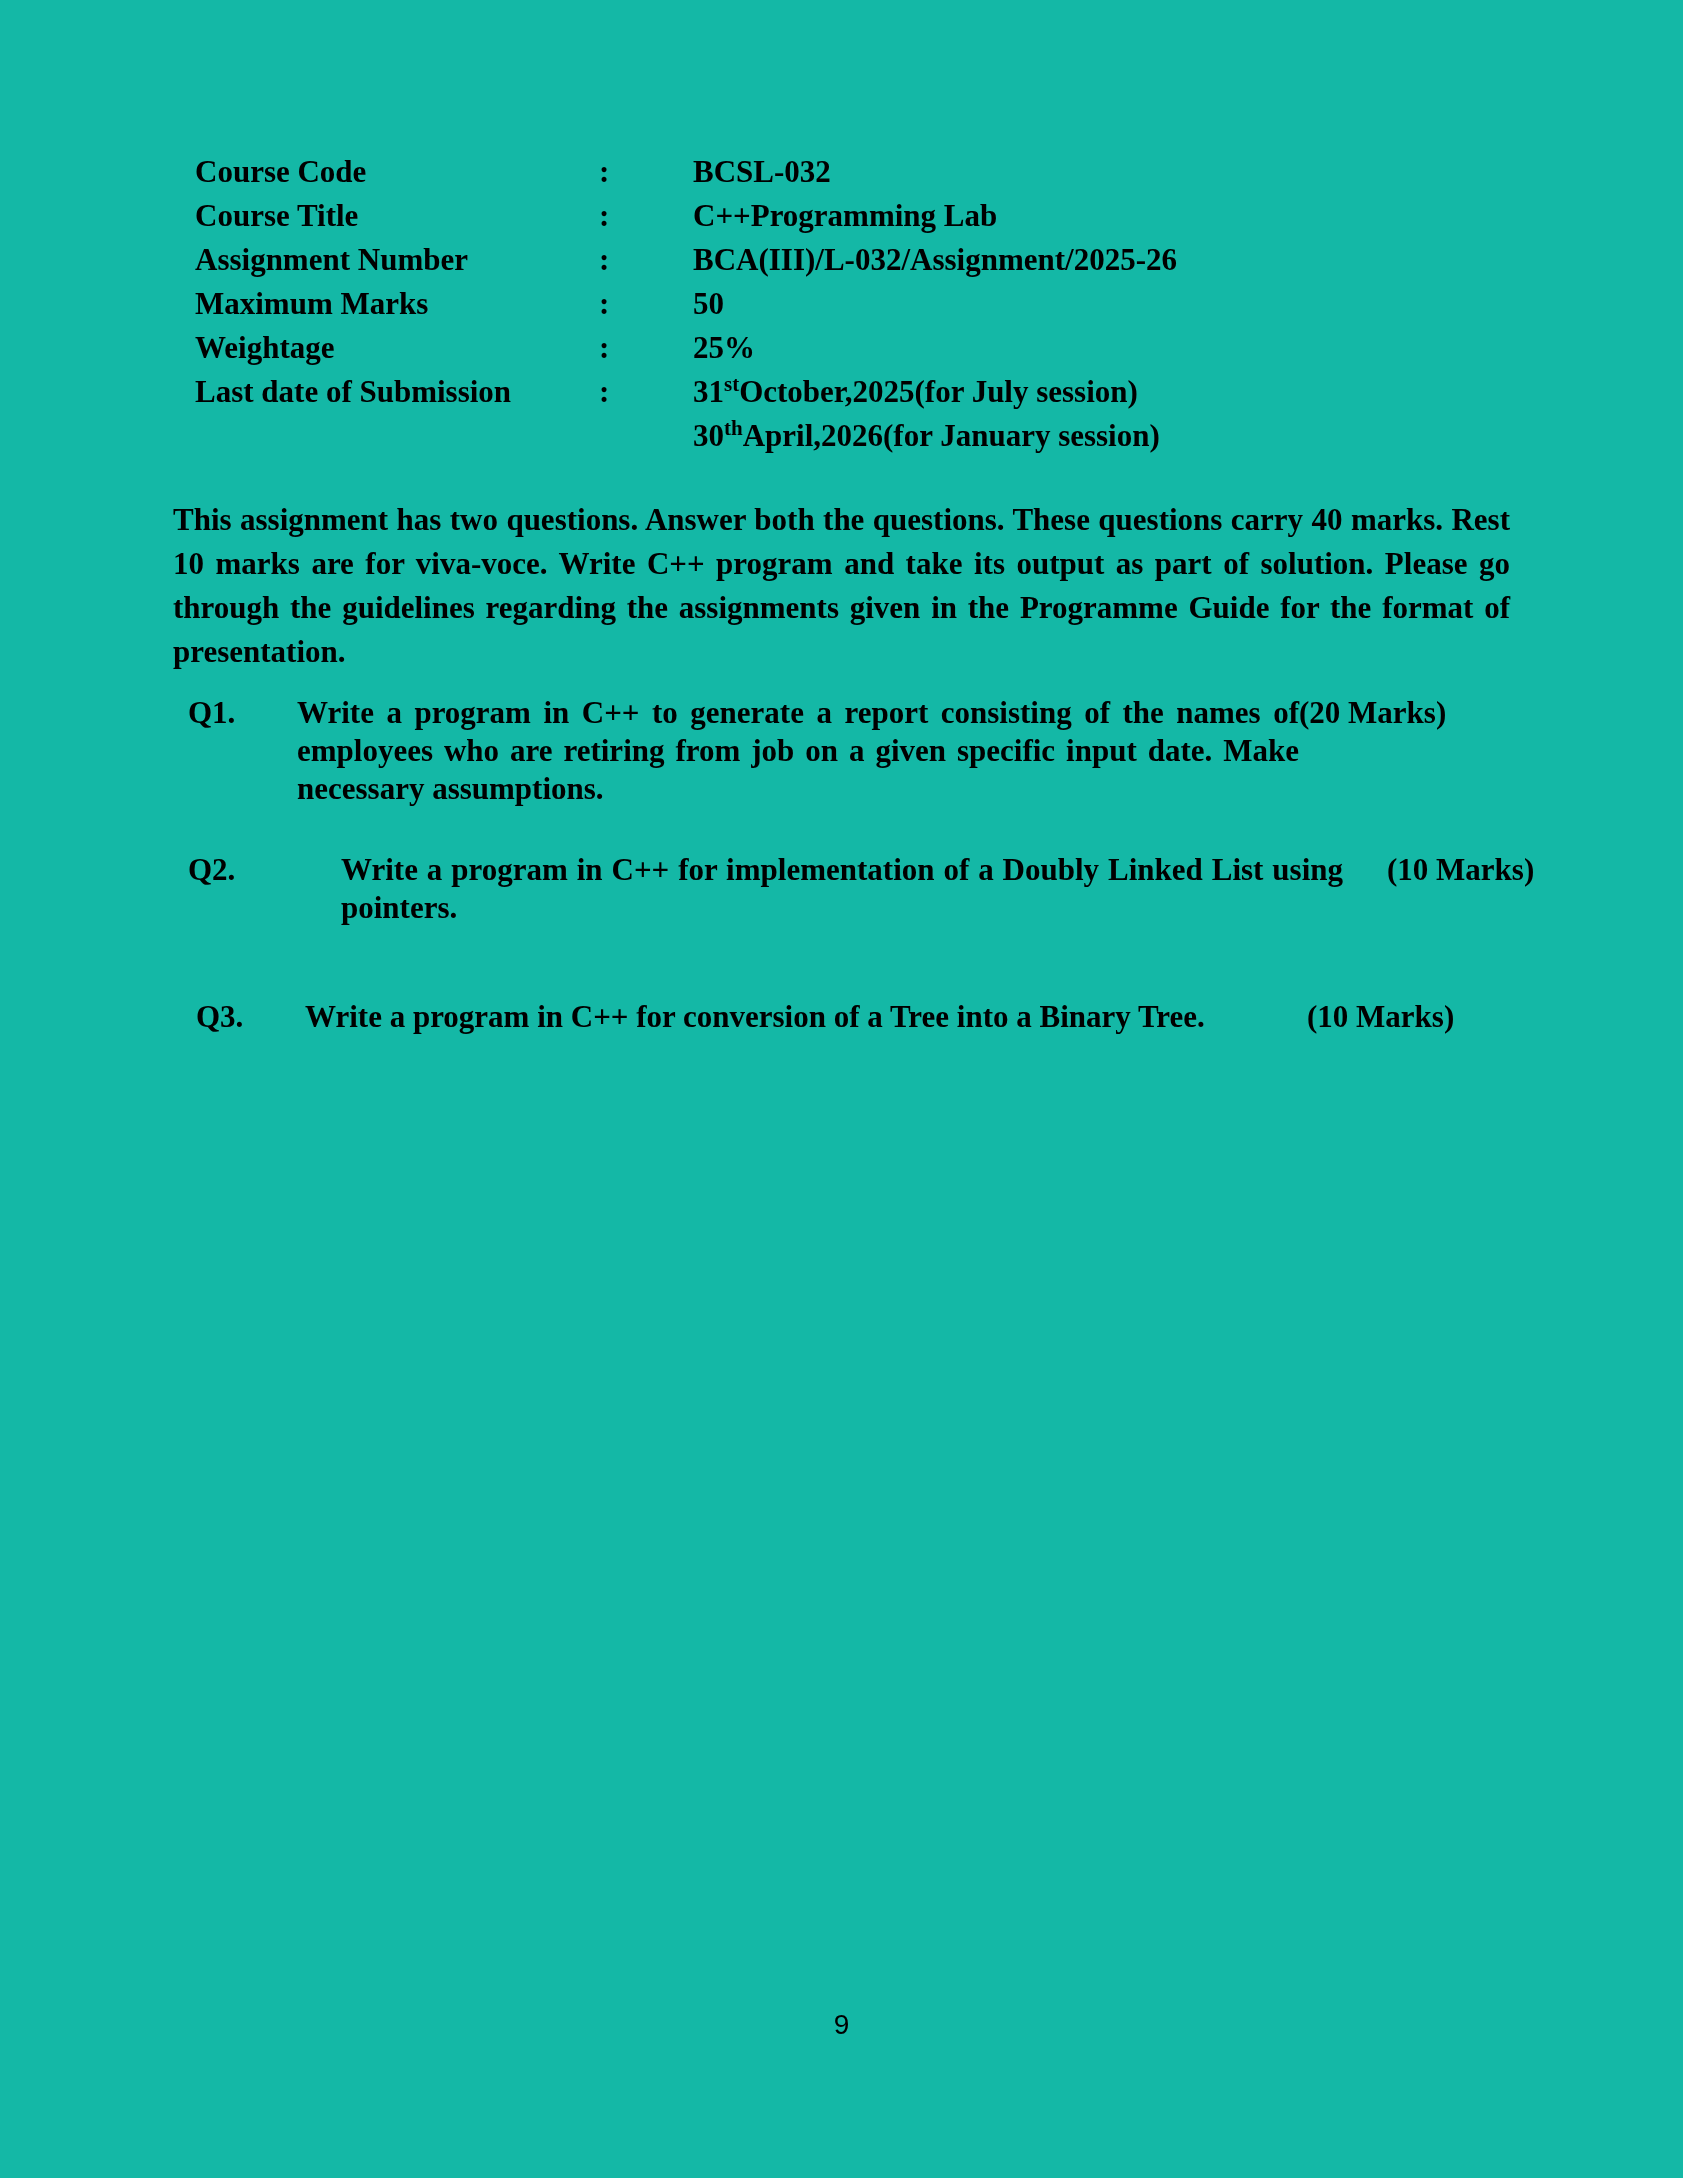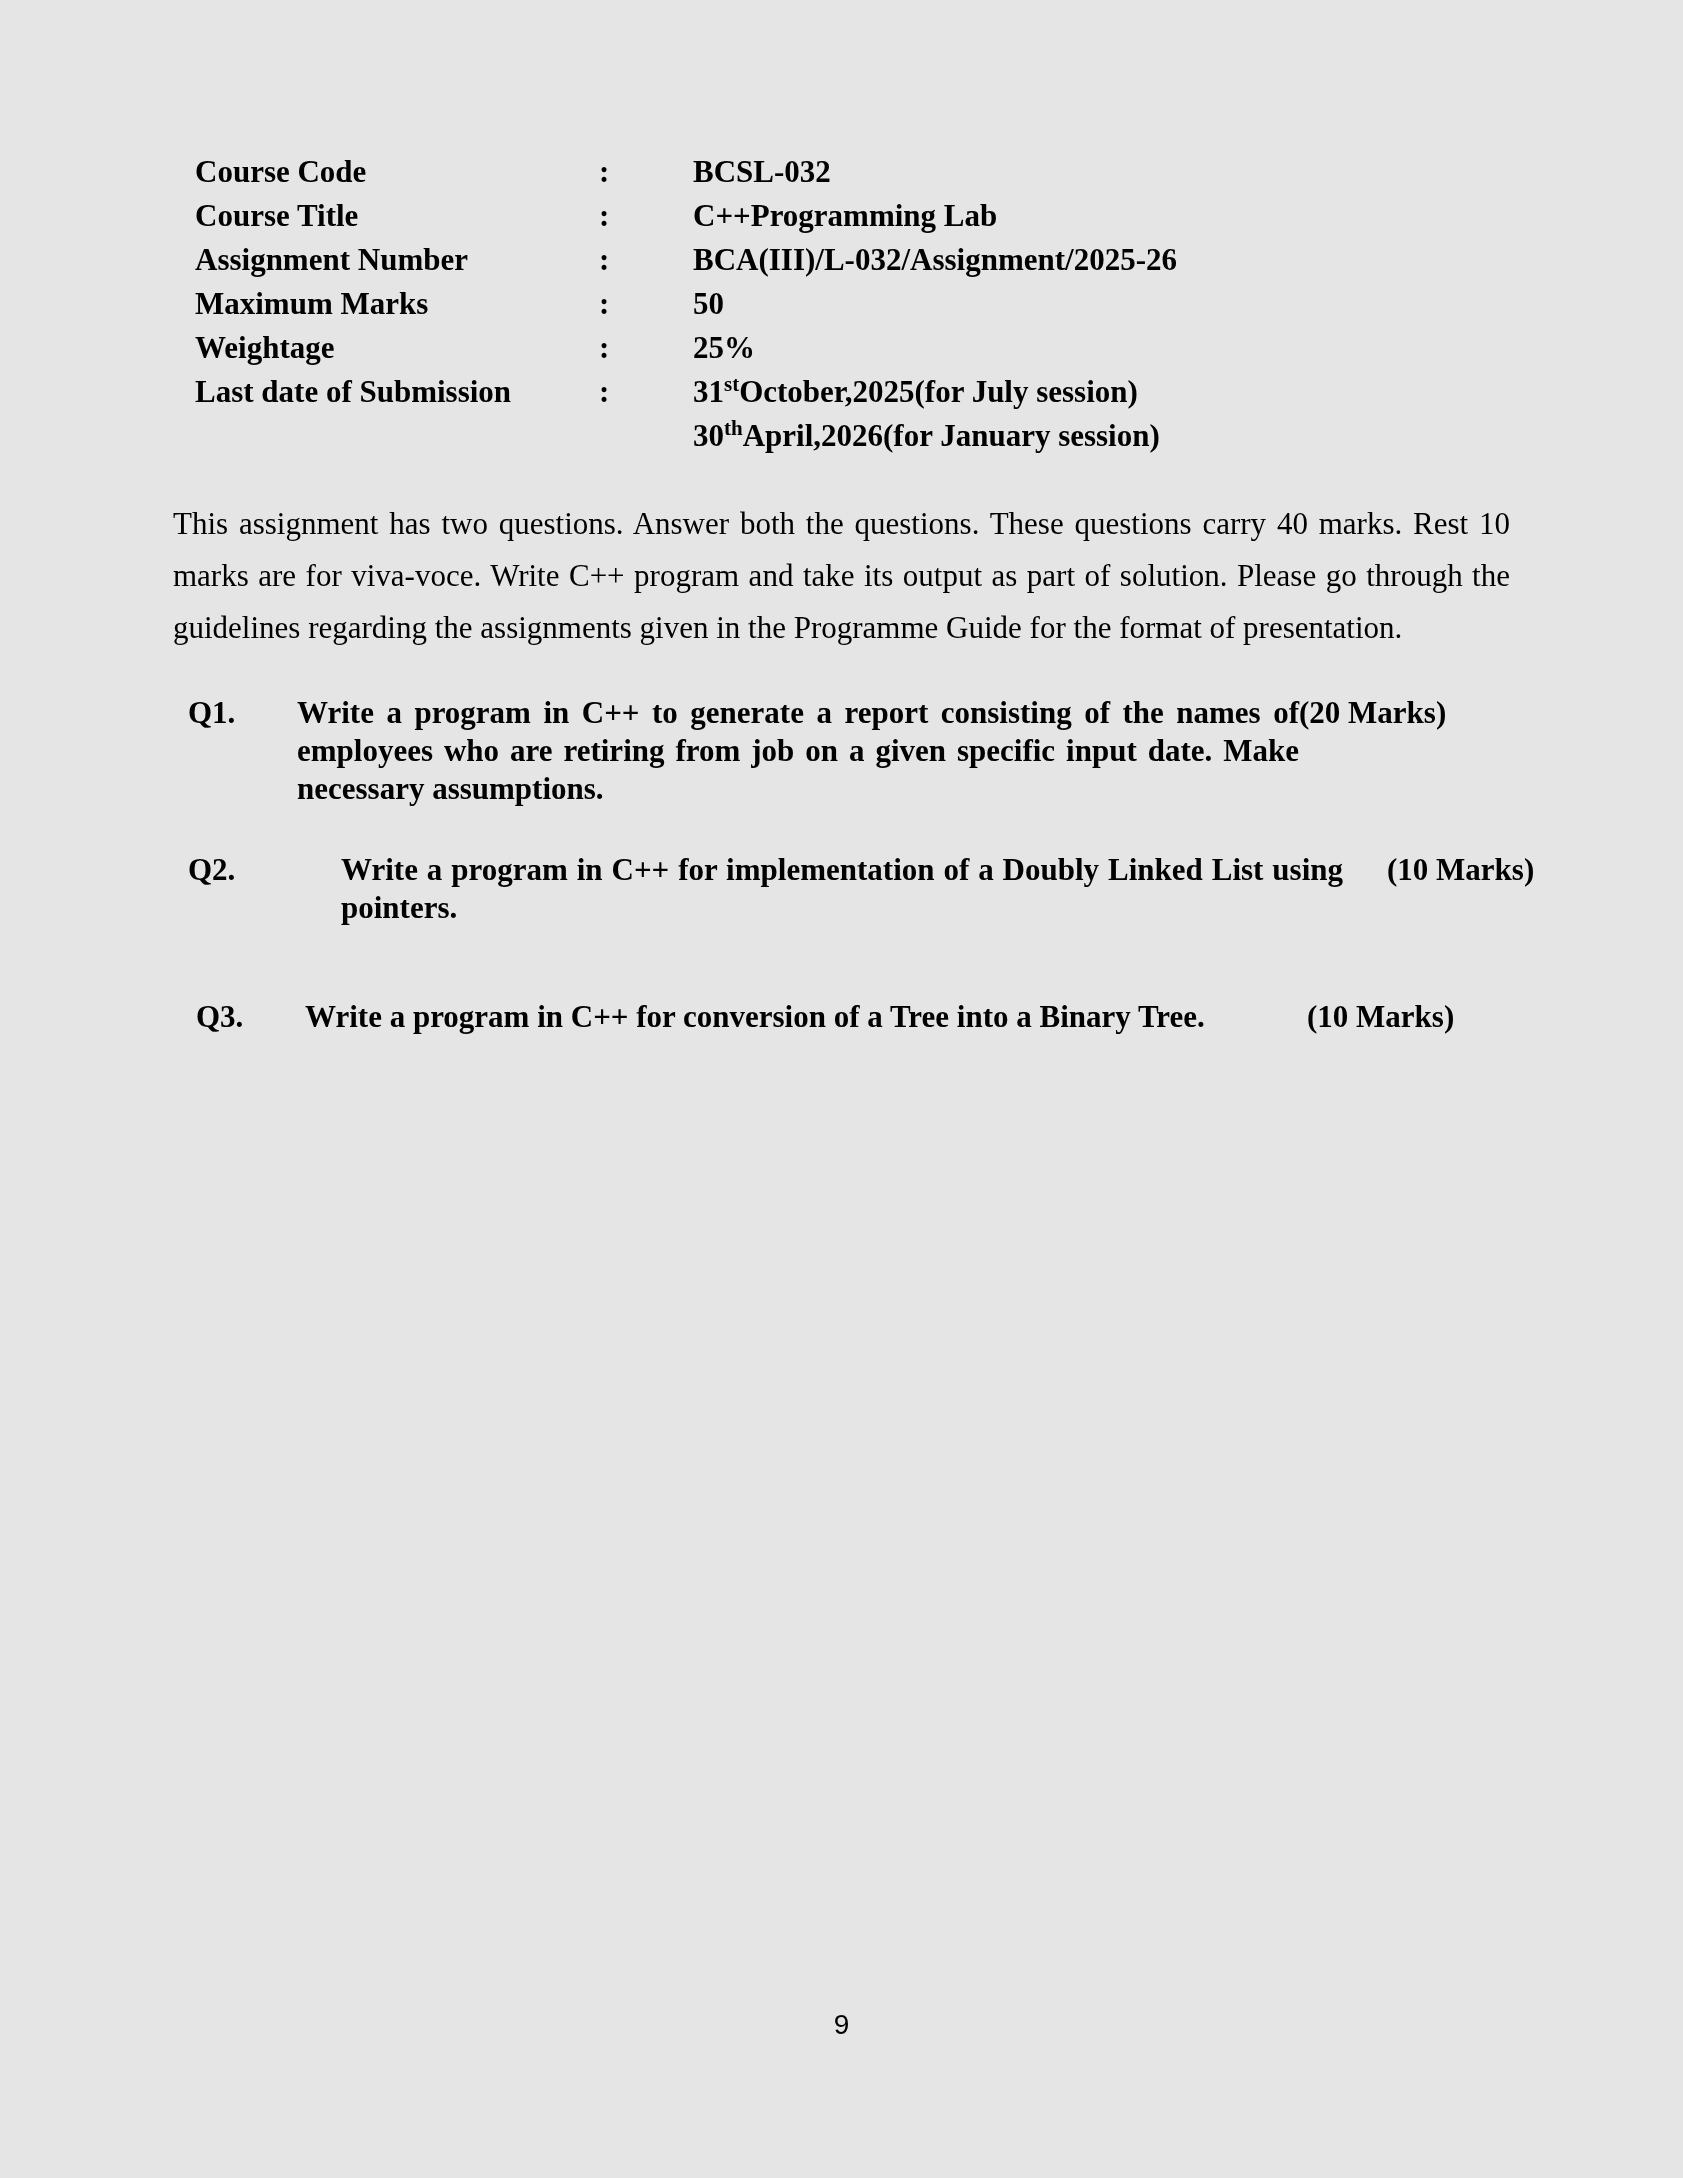--- a/index.html
+++ b/index.html
@@ -8,21 +8,21 @@
     width: 1683px;
     height: 2178px;
     position: relative;
     font-family: "Liberation Serif", serif;
     color: #000000;
     overflow: hidden;
   }
   .page {
     position: absolute;
     inset: 0;
-    background: #e5e5e5;
+    background: #14b8a6;
   }
 
   
   .meta {
     position: absolute;
     left: 195px;
     top: 150px;
     font-weight: bold;
     font-size: 31px;
     line-height: 44px;
@@ -39,23 +39,23 @@
     vertical-align: super;
     line-height: 0;
   }
 
   
   .intro {
     position: absolute;
     left: 173px;
     top: 498px;
     width: 1337px;
-    font-weight: normal;
+    font-weight: bold;
     font-size: 31px;
-    line-height: 52px;
+    line-height: 44px;
     text-align: justify;
   }
 
   
   .question {
     position: absolute;
     left: 188px;
     display: grid;
     grid-template-columns: 109px 1002px 164px;
     align-items: start;

